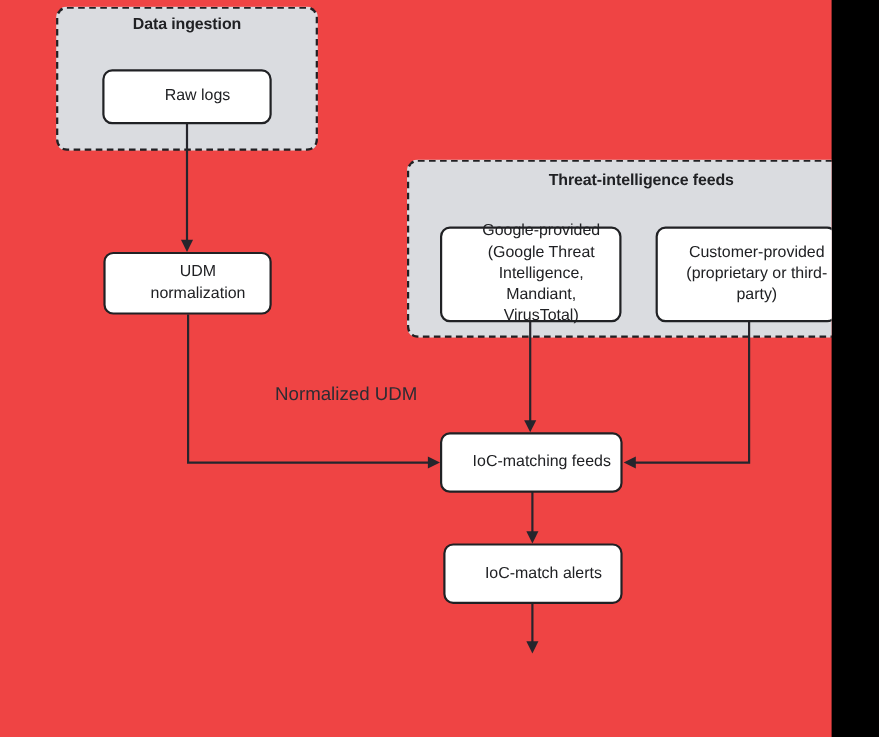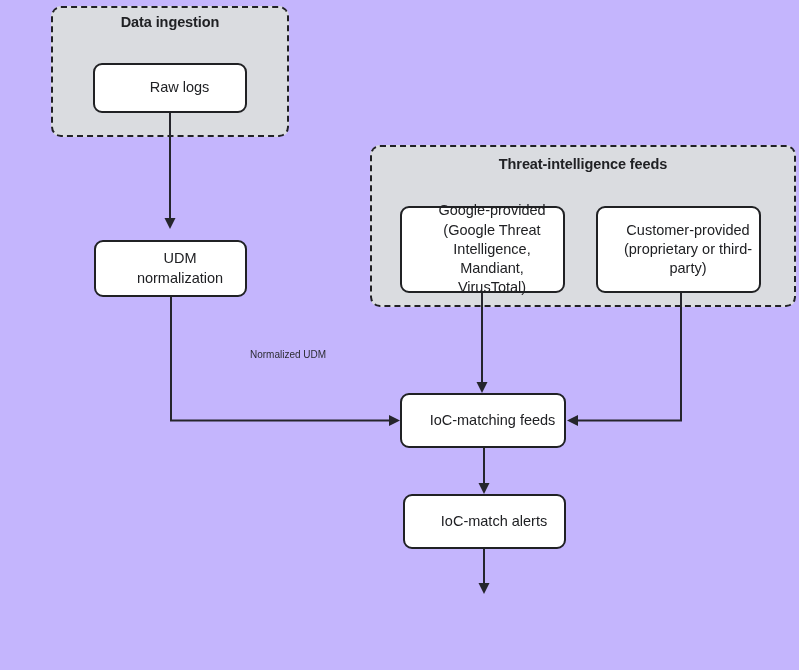--- a/index.html
+++ b/index.html
@@ -2,25 +2,26 @@
 <html><head>
 <meta charset="utf-8">
 <style>
   html, body {
     margin: 0;
     padding: 0;
     background: #000000;
   }
   #canvas {
     position: relative;
-    width: 799px;
+    width: 736px;
     height: 670px;
-    background: #c4b5fd;
+    background: #ef4444;
     overflow: hidden;
     font-family: "Liberation Sans", sans-serif;
+    padding-left: 20px;
   }
   .group {
     position: absolute;
     background: #dadce0;
     border: 2px dashed #202124;
     border-radius: 10px;
     box-sizing: border-box;
   }
   .group-title {
     position: absolute;
@@ -45,21 +46,21 @@
     color: #202124;
     font-size: 14.5px;
     line-height: 1.33;
     padding: 2px 6px;
   }
   .node .txt { display: block; width: 100%; margin-left: 19px; }
   .node b { font-weight: bold; }
   .edge-label {
     position: absolute;
     color: #2c2c33;
-    font-size: 10px;
+    font-size: 17px;
     white-space: nowrap;
   }
   svg.edges {
     position: absolute;
     left: 0;
     top: 0;
     width: 799px;
     height: 670px;
     overflow: visible;
   }
@@ -109,21 +110,21 @@
       <path class="ar" d="M484,594 L478.5,583 L489.5,583 Z"></path>
     </g>
   </svg>
 
   <div class="edge-label" style="left:250px; top:349px;">Normalized UDM</div>
 
   <div class="node" style="left:93px; top:63px; width:154px; height:50px;">
     <span class="txt">Raw logs</span>
   </div>
 
-  <div class="node" style="left:94px; top:240px; width:153px; height:57px;">
+  <div class="node" style="left:94px; top:229px; width:153px; height:57px;">
     <span class="txt">UDM normalization</span>
   </div>
 
   <div class="node" style="left:400px; top:206px; width:165px; height:87px;">
     <span class="txt">
       <span>Google-provided</span><br>
       <span>(Google Threat</span><br>
       <span>Intelligence, Mandiant,</span><br>
       <span>VirusTotal)</span>
     </span>

